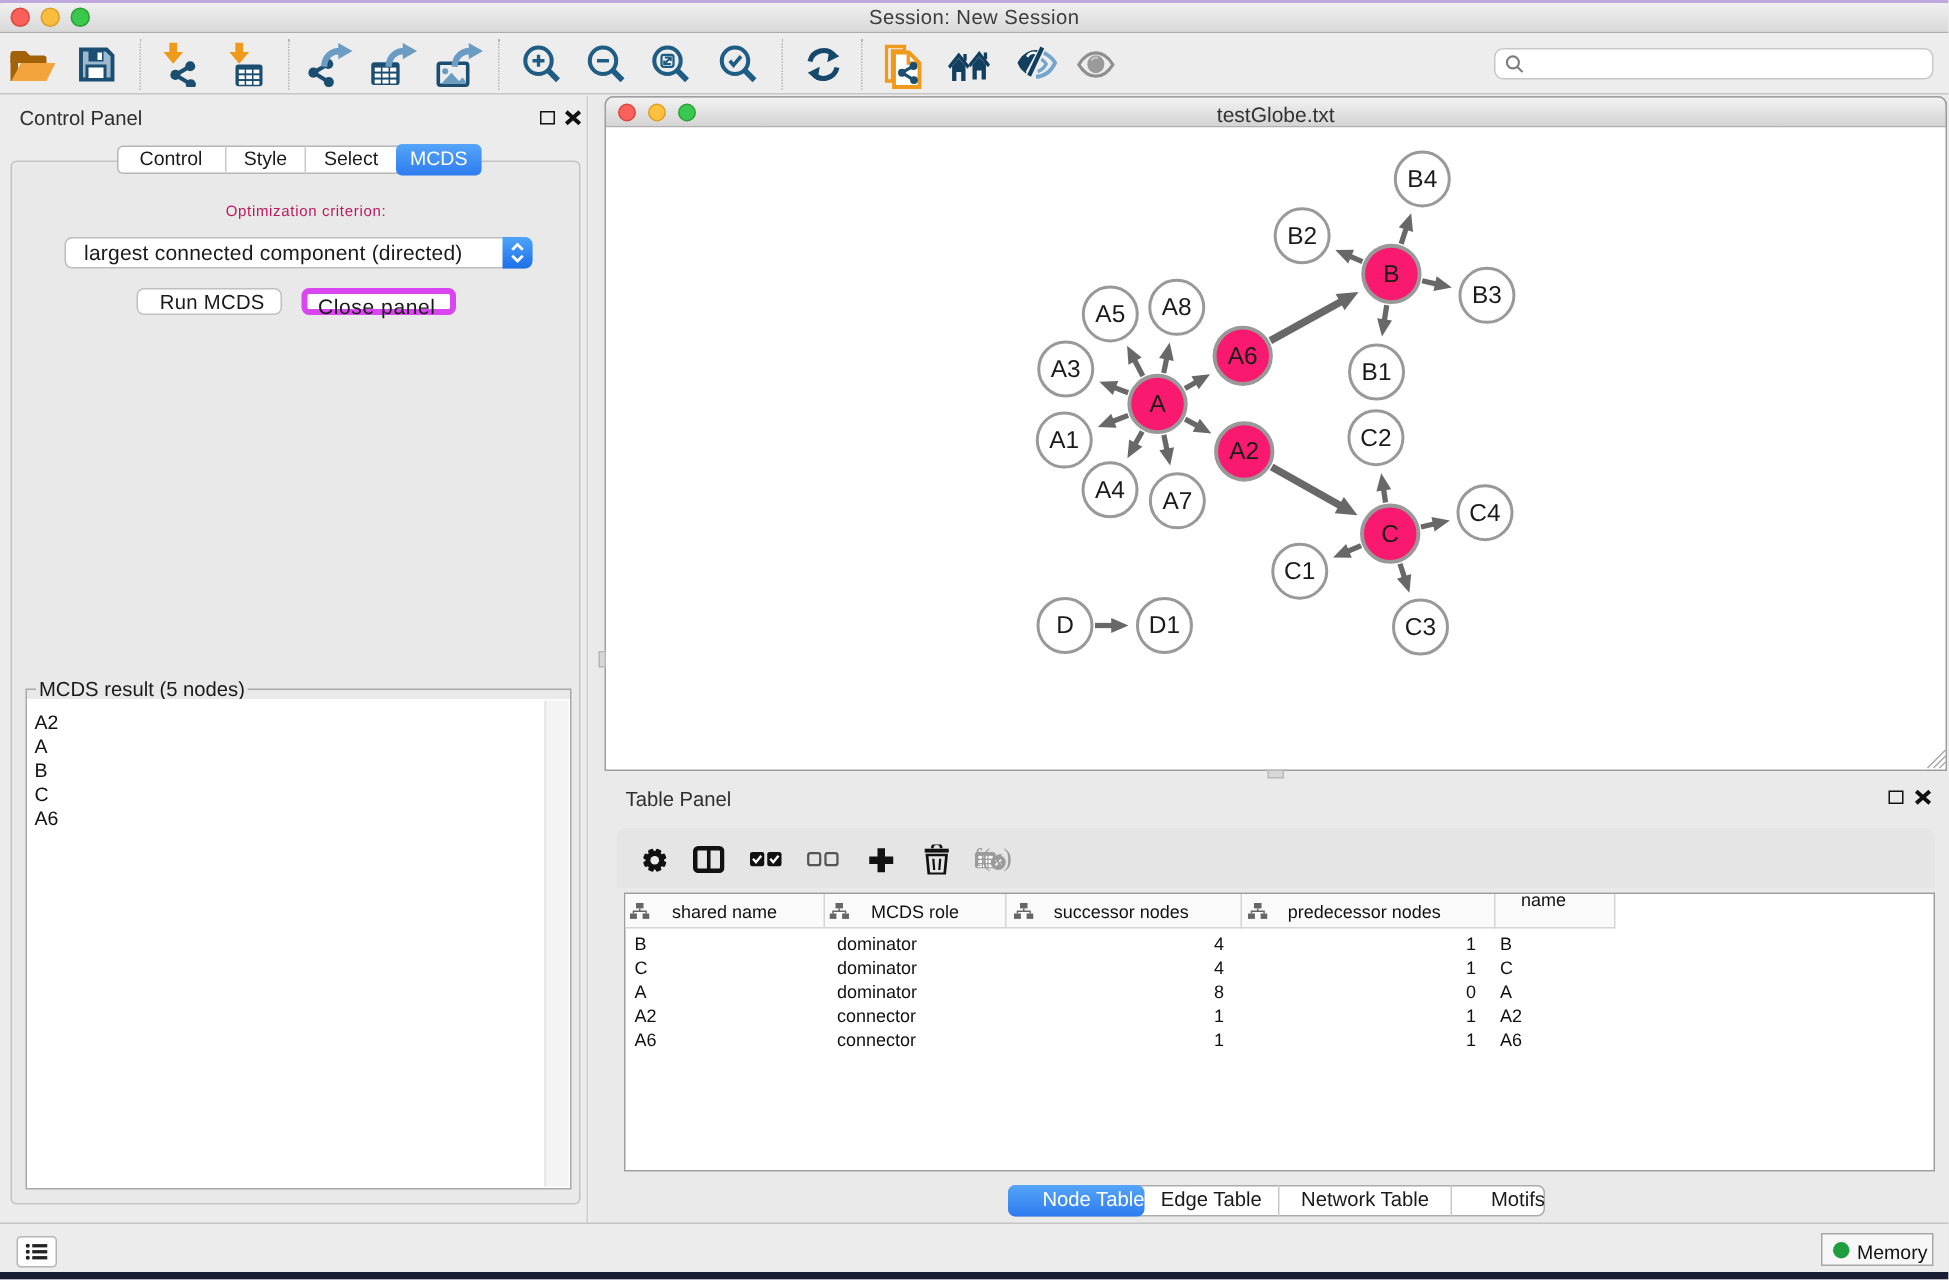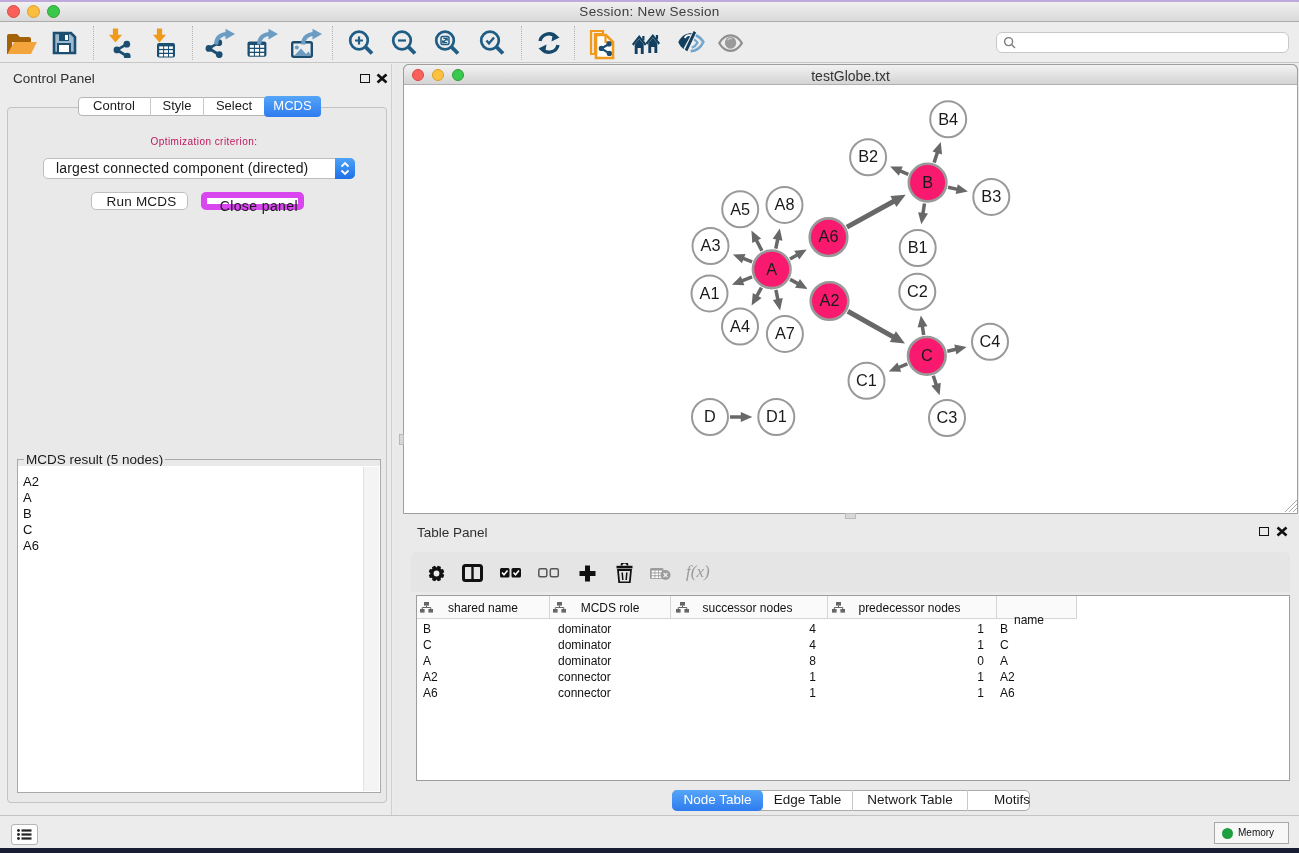--- a/index.html
+++ b/index.html
@@ -208,21 +208,21 @@
 <div class="abs" style="left:8px;top:136px;width:392px;text-align:center;font-size:10px;letter-spacing:0.45px;color:#be185d">Optimization criterion:</div>
 
 <div class="abs" style="left:43px;top:158px;width:312px;height:21px;background:#fff;border:1px solid #bdbdbd;border-radius:5px"></div>
 <div class="abs" style="left:56px;top:160px;font-size:14px;letter-spacing:0.15px;color:#1a1a1a">largest connected component (directed)</div>
 <div class="abs" style="left:335px;top:158px;width:20px;height:21px;background:linear-gradient(#4da4f8,#1d6fe8);border-radius:0 5px 5px 0"></div>
 <svg class="abs" style="left:338px;top:161px" width="14" height="15" viewBox="0 0 14 15">
     <path d="M3.5 5.5 L7 2 L10.5 5.5 M3.5 9.5 L7 13 L10.5 9.5" fill="none" stroke="#fff" stroke-width="1.8"></path>
   </svg>
 
 <div class="abs" style="left:91px;top:192px;width:97px;height:18px;background:#fff;border:1px solid #c0c0c0;border-radius:5px;font-size:13.5px;letter-spacing:0.2px;text-align:center;text-indent:4px;line-height:17px;color:#1a1a1a">Run MCDS</div>
-<div class="abs" style="left:201px;top:192px;width:103px;height:18px;background:#fff;border:6px solid #d946ef;border-radius:5px;font-size:14px;letter-spacing:0.4px;text-align:right;text-indent:7px;line-height:17px;color:#1a1a1a">Close panel</div>
+<div class="abs" style="left:201px;top:192px;width:103px;height:18px;background:#fff;border:4px solid #d946ef;border-radius:5px;font-size:14px;letter-spacing:0.4px;text-align:left;text-indent:7px;line-height:17px;color:#1a1a1a">Close panel</div>
 
 <div class="abs" style="left:17px;top:459px;width:364px;height:334px;border:1px solid #a9a9a9"></div>
 <div class="abs" style="left:24px;top:452px;background:#e9e9e9;padding:0 2px;font-size:13.5px;color:#1a1a1a">MCDS result (5 nodes)</div>
 <div class="abs" style="left:18px;top:466px;width:362px;height:326px;background:#fff;font-size:13px;color:#111;padding:8px 0 0 5px;line-height:16px">
     <div>A2</div>
     <div>A</div>
     <div>B</div>
     <div>C</div>
     <div>A6</div>
   </div>
@@ -386,21 +386,21 @@
         <rect x="7.1" y="7.2" width="3.9" height="2.5"></rect>
         <rect x="12" y="7.2" width="3.9" height="2.5"></rect>
         <rect x="2.2" y="11" width="3.9" height="2.5"></rect>
         <rect x="7.1" y="11" width="3.9" height="2.5"></rect>
         <rect x="12" y="11" width="3.9" height="2.5"></rect>
       </g>
     </g>
     <circle cx="15.5" cy="8" r="5" fill="#9b9b9b"></circle>
     <path d="M13.6 6.1 L17.4 9.9 M17.4 6.1 L13.6 9.9" stroke="#ececec" stroke-width="1.4"></path>
   </svg>
-<div class="abs" style="left:686px;top:562px;font-family:'Liberation Serif',serif;font-style:italic;font-size:17px;color:#9b9b9b">f(x)</div>
+<div class="abs" style="left:649px;top:562px;font-family:'Liberation Serif',serif;font-size:17px;color:#9b9b9b">f(x)</div>
 
 <div class="abs" style="left:416px;top:595px;width:874px;height:186px;background:#fff;border:1px solid #9e9e9e"></div>
 <div class="abs" style="left:417px;top:596px;width:659px;height:23px;background:#fafafa;border-bottom:1px solid #d5d5d5"></div>
 <svg class="abs" style="left:420px;top:602px" width="13" height="11" viewBox="0 0 13 11">
     <rect x="4" y="0" width="5" height="3.6" fill="#666"></rect>
     <rect x="0" y="7" width="4.6" height="3.6" fill="#666"></rect>
     <rect x="8.4" y="7" width="4.6" height="3.6" fill="#666"></rect>
     <path d="M6.5 3.6 V5.5 M2.3 7 V5.5 H10.7 V7" stroke="#666" stroke-width="1" fill="none"></path>
   </svg>
 <div class="cell" style="left:436px;top:600px;width:94px;text-align:center">shared name</div>
@@ -418,21 +418,21 @@
     <path d="M6.5 3.6 V5.5 M2.3 7 V5.5 H10.7 V7" stroke="#666" stroke-width="1" fill="none"></path>
   </svg>
 <div class="cell" style="left:690px;top:600px;width:115px;text-align:center">successor nodes</div>
 <svg class="abs" style="left:832px;top:602px" width="13" height="11" viewBox="0 0 13 11">
     <rect x="4" y="0" width="5" height="3.6" fill="#666"></rect>
     <rect x="0" y="7" width="4.6" height="3.6" fill="#666"></rect>
     <rect x="8.4" y="7" width="4.6" height="3.6" fill="#666"></rect>
     <path d="M6.5 3.6 V5.5 M2.3 7 V5.5 H10.7 V7" stroke="#666" stroke-width="1" fill="none"></path>
   </svg>
 <div class="cell" style="left:850px;top:600px;width:119px;text-align:center">predecessor nodes</div>
-<div class="cell" style="left:989px;top:612px;width:80px;text-align:center">name</div>
+<div class="cell" style="left:989px;top:592px;width:80px;text-align:center">name</div>
 <div class="abs" style="left:549px;top:596px;width:1px;height:23px;background:#d5d5d5"></div>
 <div class="abs" style="left:670px;top:596px;width:1px;height:23px;background:#d5d5d5"></div>
 <div class="abs" style="left:827px;top:596px;width:1px;height:23px;background:#d5d5d5"></div>
 <div class="abs" style="left:996px;top:596px;width:1px;height:23px;background:#d5d5d5"></div>
 <div class="abs" style="left:1076px;top:596px;width:1px;height:23px;background:#d5d5d5"></div>
 <div class="cell" style="left:423px;top:621px;width:120px">B</div>
 <div class="cell" style="left:558px;top:621px;width:108px">dominator</div>
 <div class="cell" style="left:700px;top:621px;width:116px;text-align:right">4</div>
 <div class="cell" style="left:860px;top:621px;width:124px;text-align:right">1</div>
 <div class="cell" style="left:1000px;top:621px;width:70px">B</div>
@@ -451,35 +451,35 @@
 <div class="cell" style="left:700px;top:669px;width:116px;text-align:right">1</div>
 <div class="cell" style="left:860px;top:669px;width:124px;text-align:right">1</div>
 <div class="cell" style="left:1000px;top:669px;width:70px">A2</div>
 <div class="cell" style="left:423px;top:685px;width:120px">A6</div>
 <div class="cell" style="left:558px;top:685px;width:108px">connector</div>
 <div class="cell" style="left:700px;top:685px;width:116px;text-align:right">1</div>
 <div class="cell" style="left:860px;top:685px;width:124px;text-align:right">1</div>
 <div class="cell" style="left:1000px;top:685px;width:70px">A6</div>
 
 <div class="abs" style="left:672px;top:790px;width:358px;height:21px;background:#fff;border:1px solid #ababab;border-radius:5px"></div>
-<div class="abs" style="left:672px;top:790px;width:91px;height:21px;background:linear-gradient(#55a5f8,#2e7bef);border-radius:5px;font-size:13.5px;color:#fff;text-align:center;line-height:20px">Node Table</div>
+<div class="abs" style="left:672px;top:790px;width:91px;height:21px;background:linear-gradient(#55a5f8,#2e7bef);border-radius:5px;font-size:13.5px;color:#fff;text-align:right;line-height:20px">Node Table</div>
 <div class="abs" style="left:763px;top:790px;width:90px;height:21px;font-size:13.5px;color:#1a1a1a;text-align:center;line-height:20px;border-right:1px solid #c9c9c9">Edge Table</div>
 <div class="abs" style="left:853px;top:790px;width:115px;height:21px;font-size:13.5px;color:#1a1a1a;text-align:center;line-height:20px;border-right:1px solid #c9c9c9">Network Table</div>
 <div class="abs" style="left:968px;top:790px;width:62px;height:21px;font-size:13.5px;color:#1a1a1a;text-align:right;line-height:20px">Motifs</div>
 
 <div class="abs" style="left:0;top:815px;width:1299px;height:1px;background:#c4c4c4"></div>
 <div class="abs" style="left:0;top:816px;width:1299px;height:32px;background:#ececec"></div>
 <div class="abs" style="left:11px;top:824px;width:27px;height:21px;background:#fdfdfd;border:1px solid #b5b5b5;border-radius:3px"></div>
 <svg class="abs" style="left:17px;top:829px" width="15" height="11" viewBox="0 0 15 11">
     <g fill="#222">
       <circle cx="1.5" cy="1.5" r="1.4"></circle>
       <circle cx="1.5" cy="5.5" r="1.4"></circle>
       <circle cx="1.5" cy="9.5" r="1.4"></circle>
       <rect x="4.5" y="0.4" width="10" height="2.2"></rect>
       <rect x="4.5" y="4.4" width="10" height="2.2"></rect>
       <rect x="4.5" y="8.4" width="10" height="2.2"></rect>
     </g>
   </svg>
 <div class="abs" style="left:1214px;top:822px;width:75px;height:22px;background:#f7f7f7;border:1px solid #a8a8a8"></div>
 <div class="abs" style="left:1222px;top:828px;width:11px;height:11px;border-radius:50%;background:#1e9e3e"></div>
-<div class="abs" style="left:1238px;top:827px;font-size:10px;color:#111">Memory</div>
+<div class="abs" style="left:1238px;top:827px;font-size:13px;color:#111">Memory</div>
 
 <div class="abs" style="left:0;top:848px;width:1299px;height:5px;background:#191d33"></div>
 
 </body></html>

